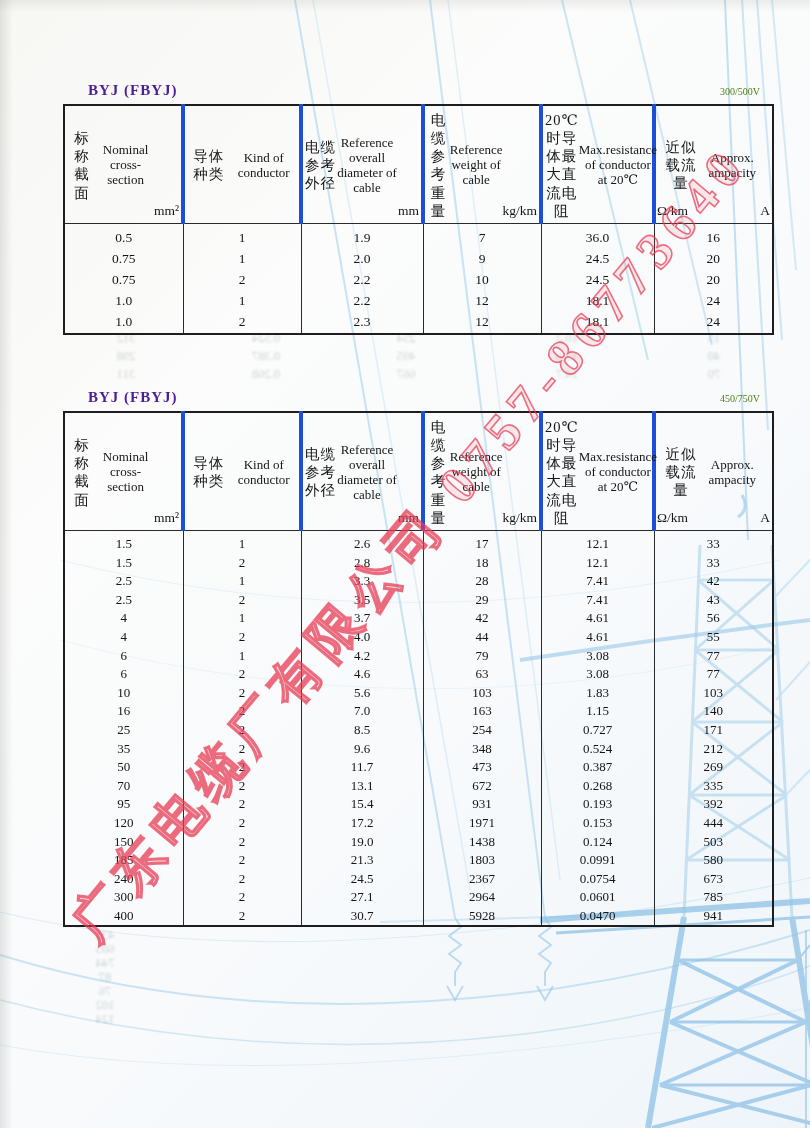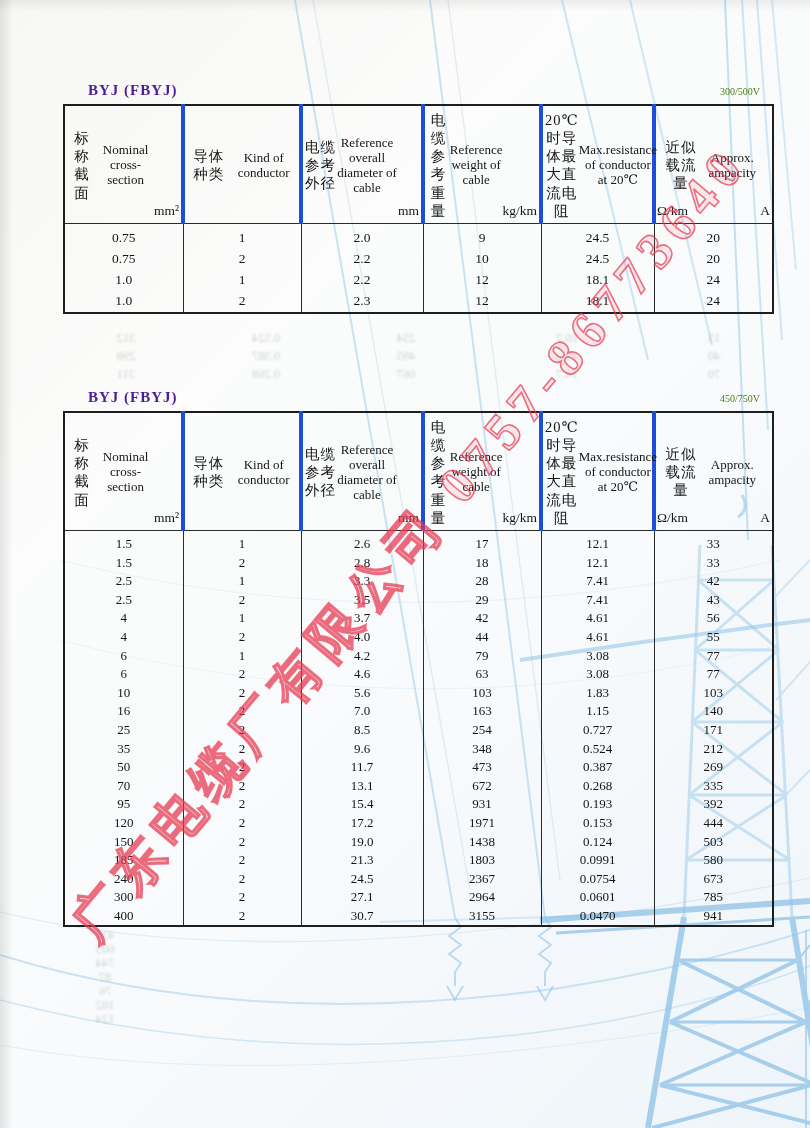--- a/index.html
+++ b/index.html
@@ -223,20 +223,28 @@
               <div class="hcell">
                 <div class="hdr-cn">近似载流量</div>
                 <div class="hdr-en">Approx. ampacity</div>
                 <div class="hdr-unit">A</div>
               </div>
             </th>
           </tr>
         </thead>
         <tbody>
           <tr>
+            <td>0.5</td>
+            <td>1</td>
+            <td>1.9</td>
+            <td>7</td>
+            <td>36.0</td>
+            <td>16</td>
+          </tr>
+          <tr>
             <td>0.75</td>
             <td>1</td>
             <td>2.0</td>
             <td>9</td>
             <td>24.5</td>
             <td>20</td>
           </tr>
           <tr>
             <td>0.75</td>
             <td>2</td>
@@ -483,21 +491,21 @@
             <td>2</td>
             <td>27.1</td>
             <td>2964</td>
             <td>0.0601</td>
             <td>785</td>
           </tr>
           <tr>
             <td>400</td>
             <td>2</td>
             <td>30.7</td>
-            <td>3155</td>
+            <td>5928</td>
             <td>0.0470</td>
             <td>941</td>
           </tr>
         </tbody>
       </table>
   </section>
 
   <div class="watermark">广东电缆厂有限公司 0757-86773640</div>
 </div>
 

